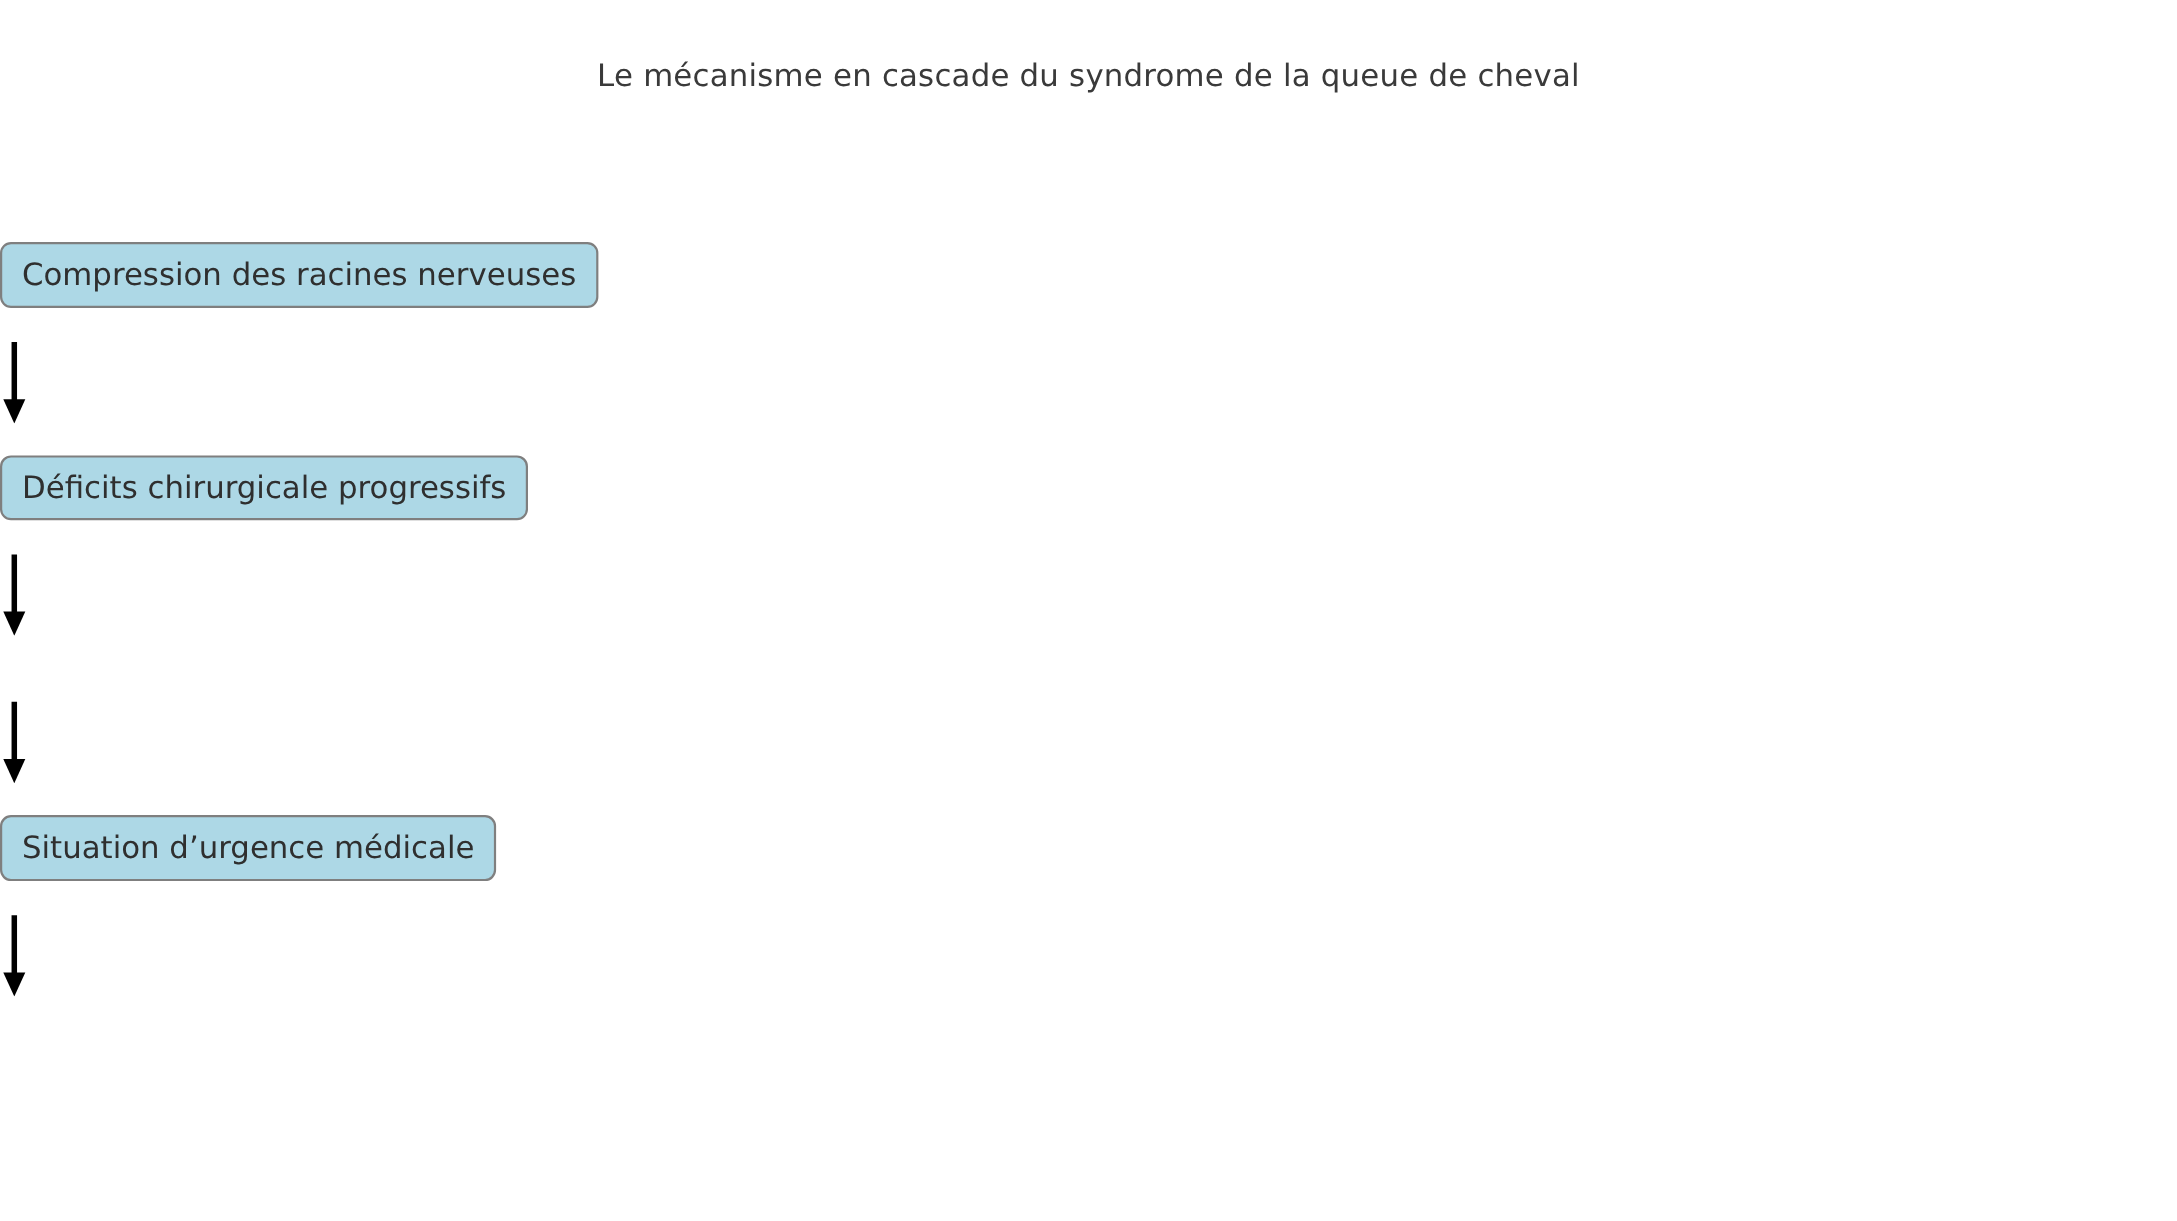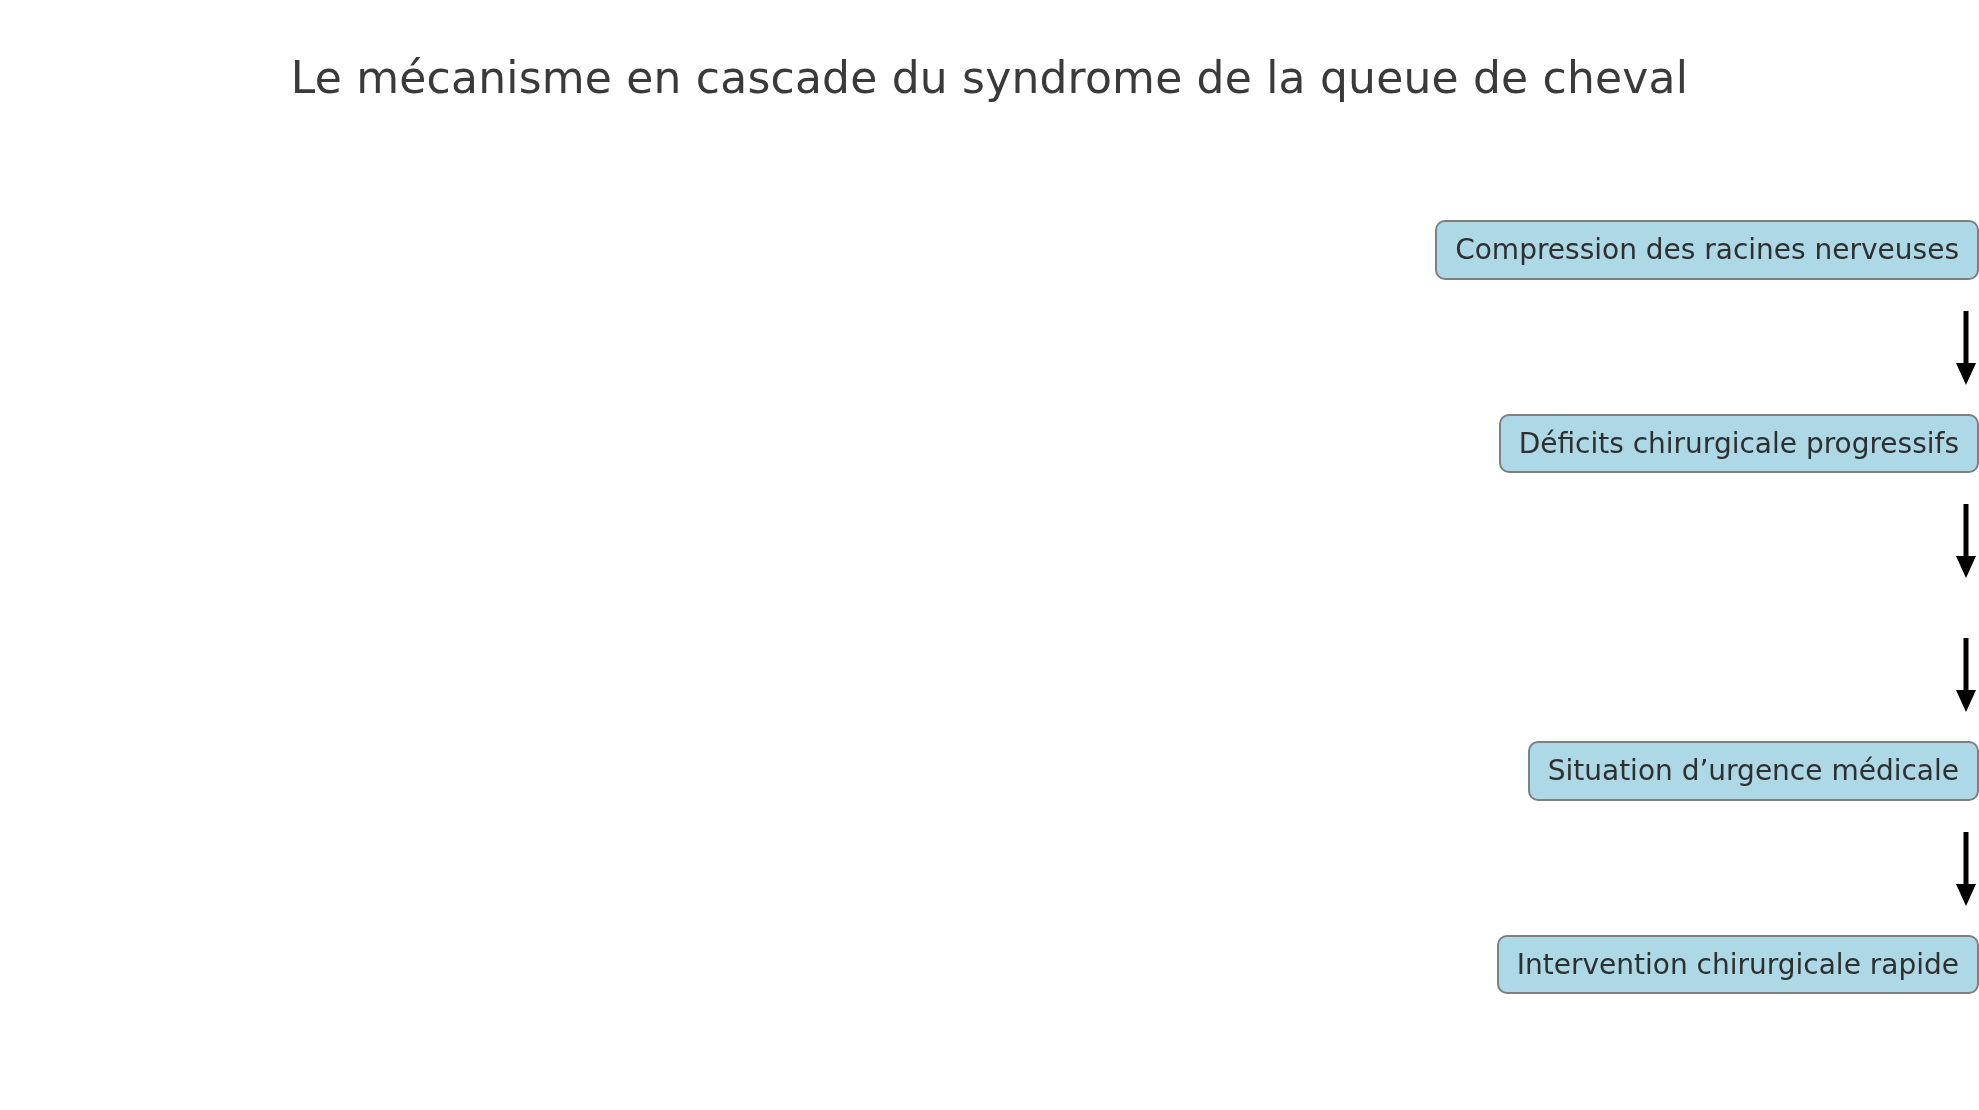--- a/index.html
+++ b/index.html
@@ -18,33 +18,33 @@
     height: 1110px;
     background: #ffffff;
   }
 
   .diagram-title {
     position: absolute;
     top: 52px;
     left: 0;
     width: 100%;
     text-align: center;
-    font-size: 44px;
+    font-size: 28px;
     color: #3a3a3a;
     letter-spacing: 0.2px;
   }
 
   .flow {
     position: absolute;
     top: 220px;
     left: 0;
     width: 100%;
     display: flex;
     flex-direction: column;
-    align-items: flex-end;
+    align-items: flex-start;
   }
 
   .flow-box {
     box-sizing: border-box;
     background: #add8e6;
     border: 2px solid #7f7f7f;
     border-radius: 10px;
     padding: 11px 18px;
     font-size: 28px;
     color: #2f2f2f;
@@ -101,16 +101,15 @@
 
     <div class="flow-box">Situation d’urgence médicale</div>
 
     <div class="arrow-wrap">
       <svg width="26" height="76" viewBox="0 0 26 76" aria-hidden="true">
         <line x1="13" y1="2" x2="13" y2="58" stroke="#000000" stroke-width="5"></line>
         <polygon points="13,76 3,54 23,54" fill="#000000"></polygon>
       </svg>
     </div>
 
-    <div class="flow-box">Intervention chirurgicale rapide</div>
 
   </div>
 </div>
 
 </body></html>

